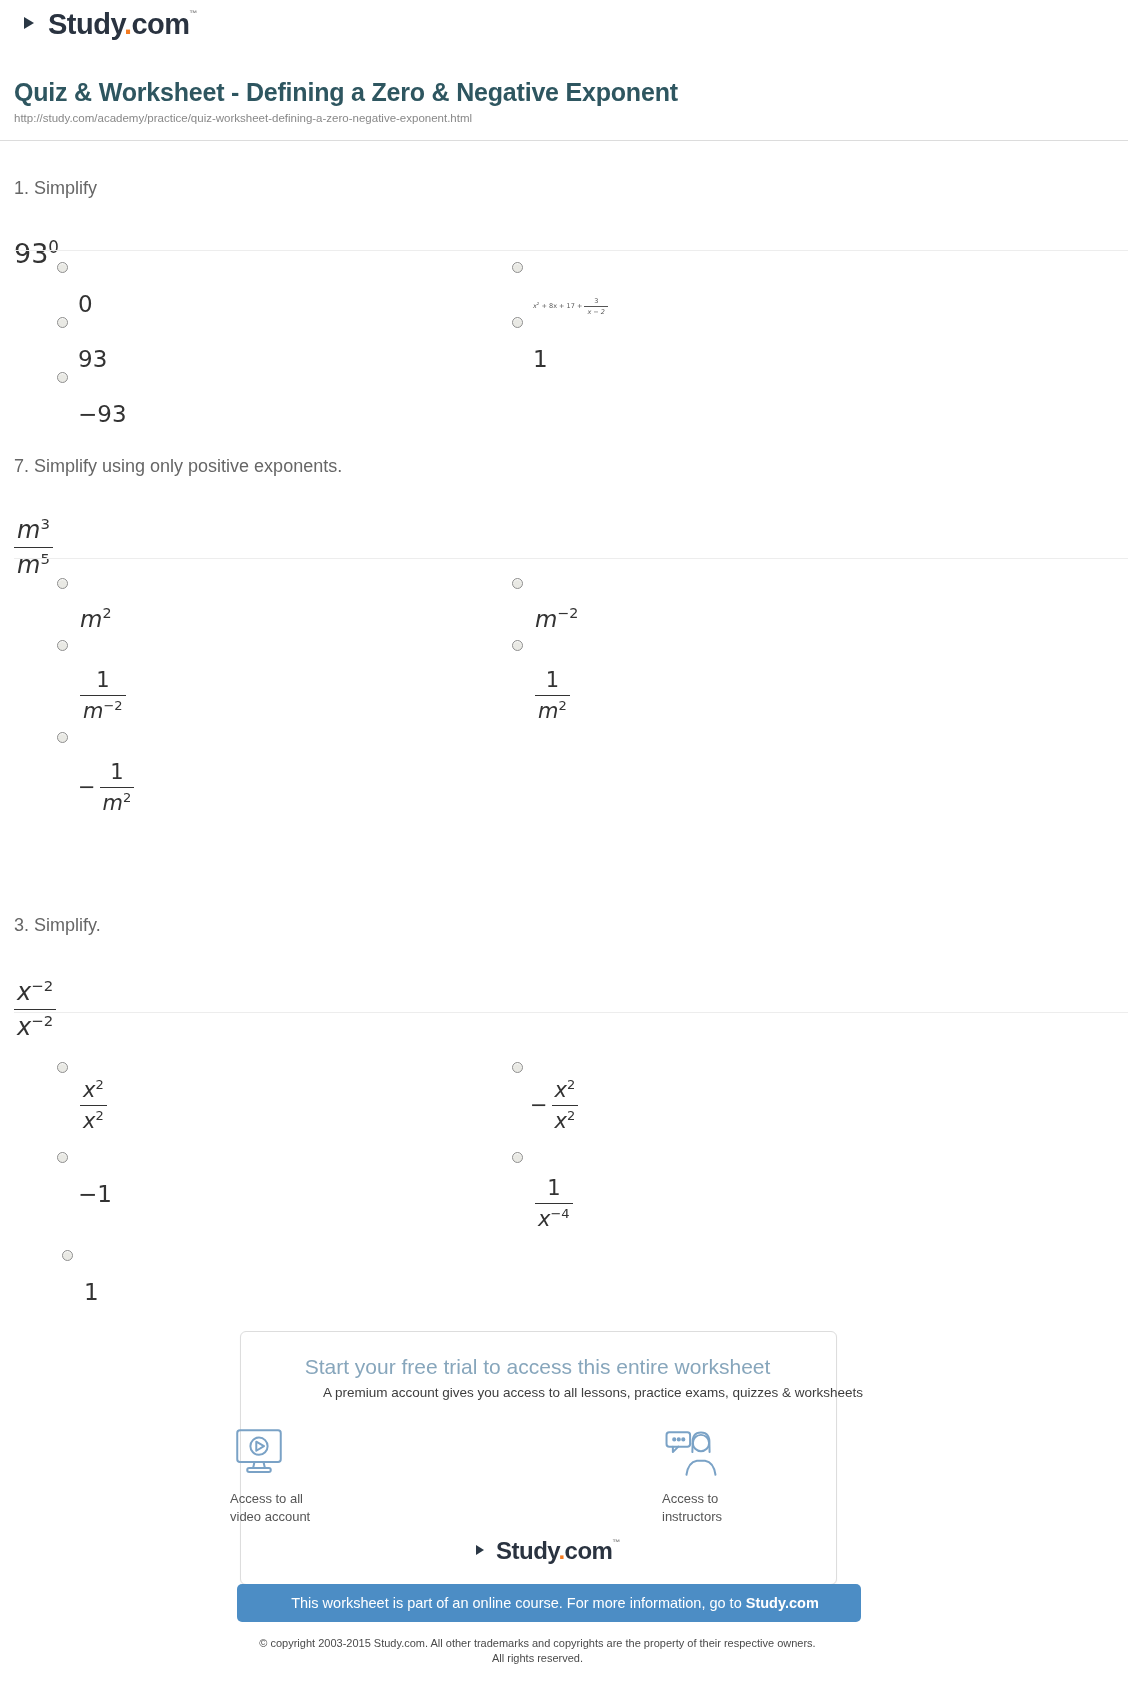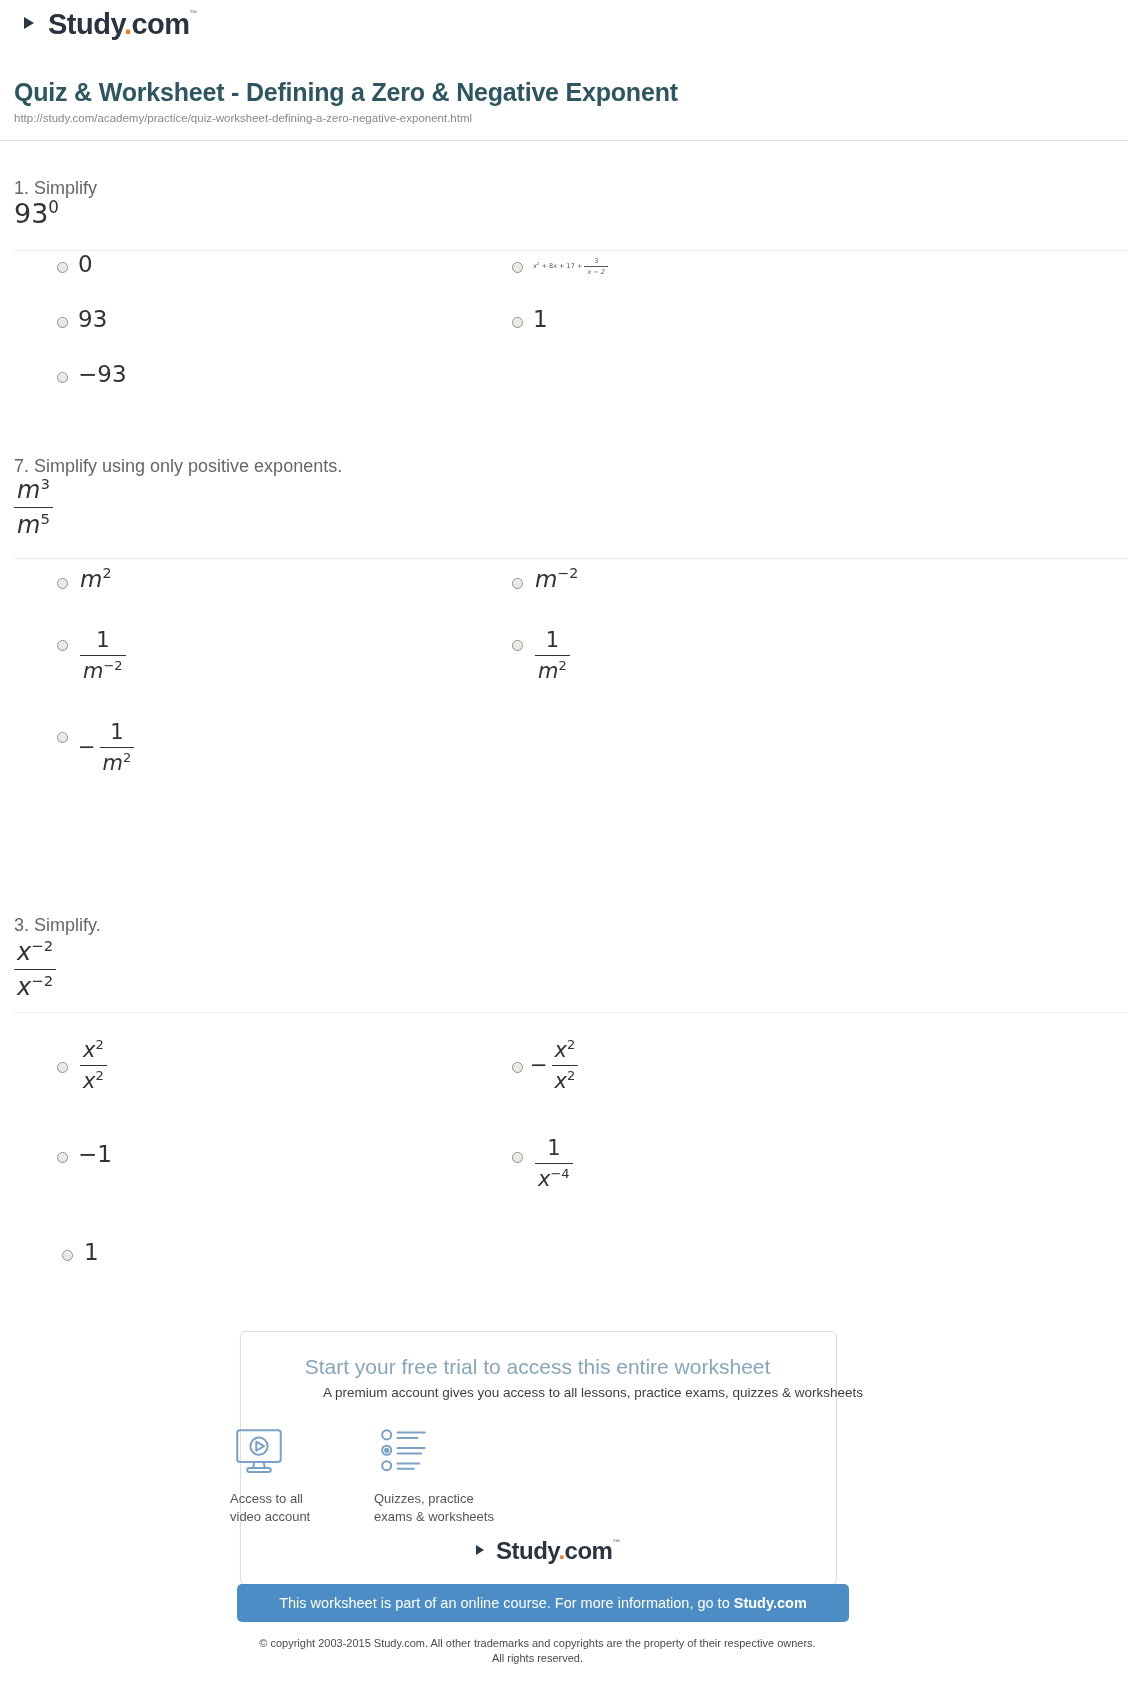--- a/index.html
+++ b/index.html
@@ -24,21 +24,21 @@
   #top-logo .play-tri{left:14px;top:10px;border-left:10px solid #2a3744;border-top:6.5px solid transparent;border-bottom:6.5px solid transparent;}
   #top-logo .logo-text{font-size:29px;padding-top:3px;}
 
   .page-title{position:absolute;left:14px;top:78px;font-size:25px;font-weight:700;color:#2e5660;letter-spacing:-0.2px;}
   .page-url{position:absolute;left:14px;top:112px;font-size:11.5px;color:#888;}
   .top-rule{position:absolute;left:0;top:140px;width:1128px;border-top:1px solid #dcdcdc;}
 
   
   .q-label{position:absolute;left:14px;font-size:18px;color:#666;}
   .q-sep{position:absolute;left:14px;right:12px;border-top:1px solid #ededed;}
-  .math{font-family:"DejaVu Sans","Liberation Sans",sans-serif;color:#333;}
+  .math{font-family:"DejaVu Sans","Liberation Sans",sans-serif;color:#333;margin-top:40px;}
   .mi{font-style:italic;}
   sup.e{font-size:62%;line-height:0;vertical-align:super;}
   .frac{display:inline-block;text-align:center;vertical-align:middle;}
   .frac .fnum{display:block;padding:0 3px 3px;}
   .frac .fden{display:block;border-top:1.5px solid #333;padding:3px 3px 0;}
   .stem{position:absolute;left:14px;}
   .radio{position:absolute;width:9px;height:9px;border:1px solid #8f8f8f;border-radius:50%;background:#e9e9e4;box-shadow:inset 0 1px 1px rgba(255,255,255,.9);}
   .optlabel{position:absolute;font-size:23px;}
   .opt-frac{font-size:21px;}
   .tinymath{font-size:6.5px;color:#555;}
@@ -52,21 +52,21 @@
   .cta-sub{position:absolute;left:240px;top:1385px;width:706px;text-align:center;font-size:13.5px;color:#3d3d3d;}
   .feature{position:absolute;width:160px;}
   .feature .f-icon{display:inline-block;height:58px;}
   .feature .f-label{font-size:13px;color:#555;line-height:18px;margin-top:4px;}
   .cta-logo{left:465px;top:1537px;}
   .cta-logo .logo-icon{width:27px;height:27px;margin-right:4px;}
   .cta-logo .ring{width:27px;height:27px;}
   .cta-logo .ring-inner{left:5px;top:5px;width:17px;height:17px;}
   .cta-logo .play-tri{left:11px;top:8px;border-left:8px solid #2a3744;border-top:5.5px solid transparent;border-bottom:5.5px solid transparent;}
   .cta-logo .logo-text{font-size:24px;padding-top:2px;}
-  .cta-banner{position:absolute;left:237px;top:1584px;width:612px;height:38px;background:#4c8dc5;border-radius:5px;display:flex;align-items:center;justify-content:center;}
+  .cta-banner{position:absolute;left:237px;top:1584px;width:612px;height:38px;background:#4c8dc5;border-radius:5px;display:flex;align-items:center;justify-content:center;padding-left:12px;}
   .cta-banner .banner-text{color:#fff;font-size:14.5px;}
   .cta-banner b{font-weight:700;}
 
   
   .footer{position:absolute;left:0;top:1636px;width:1075px;text-align:center;font-size:11px;color:#4a4a4a;line-height:15px;}
 
   svg.lineicon{stroke:#7aa2c6;fill:none;stroke-width:2.2;stroke-linecap:round;stroke-linejoin:round;}
 </style>
 </head>
 <body>
@@ -155,36 +155,38 @@
         <rect x="8" y="7" width="48" height="35" rx="3"></rect>
         <circle cx="32" cy="24.5" r="9.5"></circle>
         <path d="M29 19.5 L37.5 24.5 L29 29.5 Z"></path>
         <path d="M27 42 L25.5 48.5 M37 42 L38.5 48.5"></path>
         <rect x="19" y="48.5" width="26" height="4.5" rx="2.2"></rect>
       </svg>
     </span>
     <div class="f-label"><span>Access to all</span><br><span>video account</span></div>
   </div>
 
-  <div class="feature" style="left:374px;top:1424px;">
+
+
+  <div class="feature" style="left:662px;top:1424px;">
     <span class="f-icon">
       <svg class="lineicon" width="58" height="58" viewBox="0 0 64 64">
-        <circle cx="14" cy="12" r="5"></circle>
-        <path d="M26 9.5 H56 M26 15.5 H48"></path>
-        <circle cx="14" cy="29" r="5"></circle>
-        <circle cx="14" cy="29" r="1.8" fill="#7aa2c6"></circle>
-        <path d="M26 26.5 H56 M26 32.5 H52"></path>
-        <circle cx="14" cy="46" r="5"></circle>
-        <path d="M26 43.5 H50 M26 49.5 H44"></path>
+        <rect x="5" y="9" width="26" height="16" rx="3"></rect>
+        <path d="M12 25 L12 31 L18 25"></path>
+        <circle cx="13.5" cy="17" r="1.2" fill="#7aa2c6"></circle>
+        <circle cx="18.5" cy="17" r="1.2" fill="#7aa2c6"></circle>
+        <circle cx="23.5" cy="17" r="1.2" fill="#7aa2c6"></circle>
+        <circle cx="43" cy="21" r="9"></circle>
+        <path d="M33.8 22 Q33 9.5 43 9.5 Q53 9.5 52.3 22 L52.5 31"></path>
+        <path d="M33.8 22 L33.5 31"></path>
+        <path d="M27 56 Q29 42 38.5 40.5 L47.5 40.5 Q57 42 59 56"></path>
       </svg>
     </span>
-    <div class="f-label"><span>Quizzes, practice</span><br><span>exams &amp; worksheets</span></div>
-  </div>
-
-
+    <div class="f-label"><span>Access to</span><br><span>instructors</span></div>
+  </div>
 
   <div class="logo cta-logo">
     <span class="logo-icon">
       <span class="ring"></span><span class="ring-inner"></span><span class="play-tri"></span>
     </span>
     <span class="logo-text"><span class="dark">Study</span><span class="dot">.</span><span class="dark">com</span><span class="logo-tm">™</span></span>
   </div>
 
   <div class="cta-banner">
     <span class="banner-text"><span>This worksheet is part of an online course. For more information, go to </span><b>Study.com</b></span>

